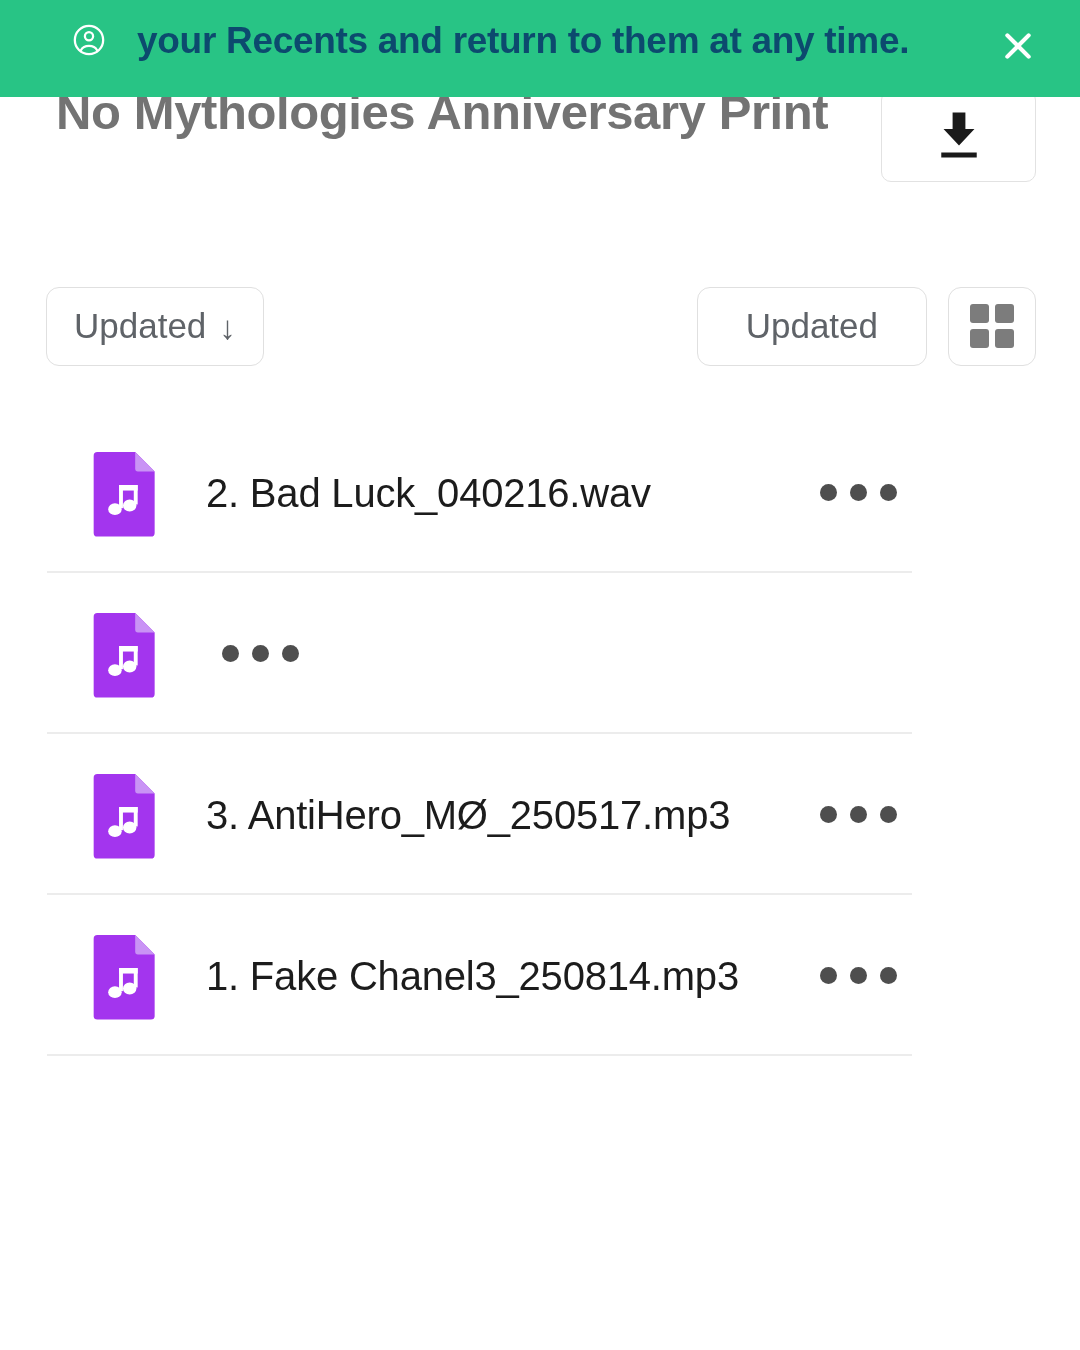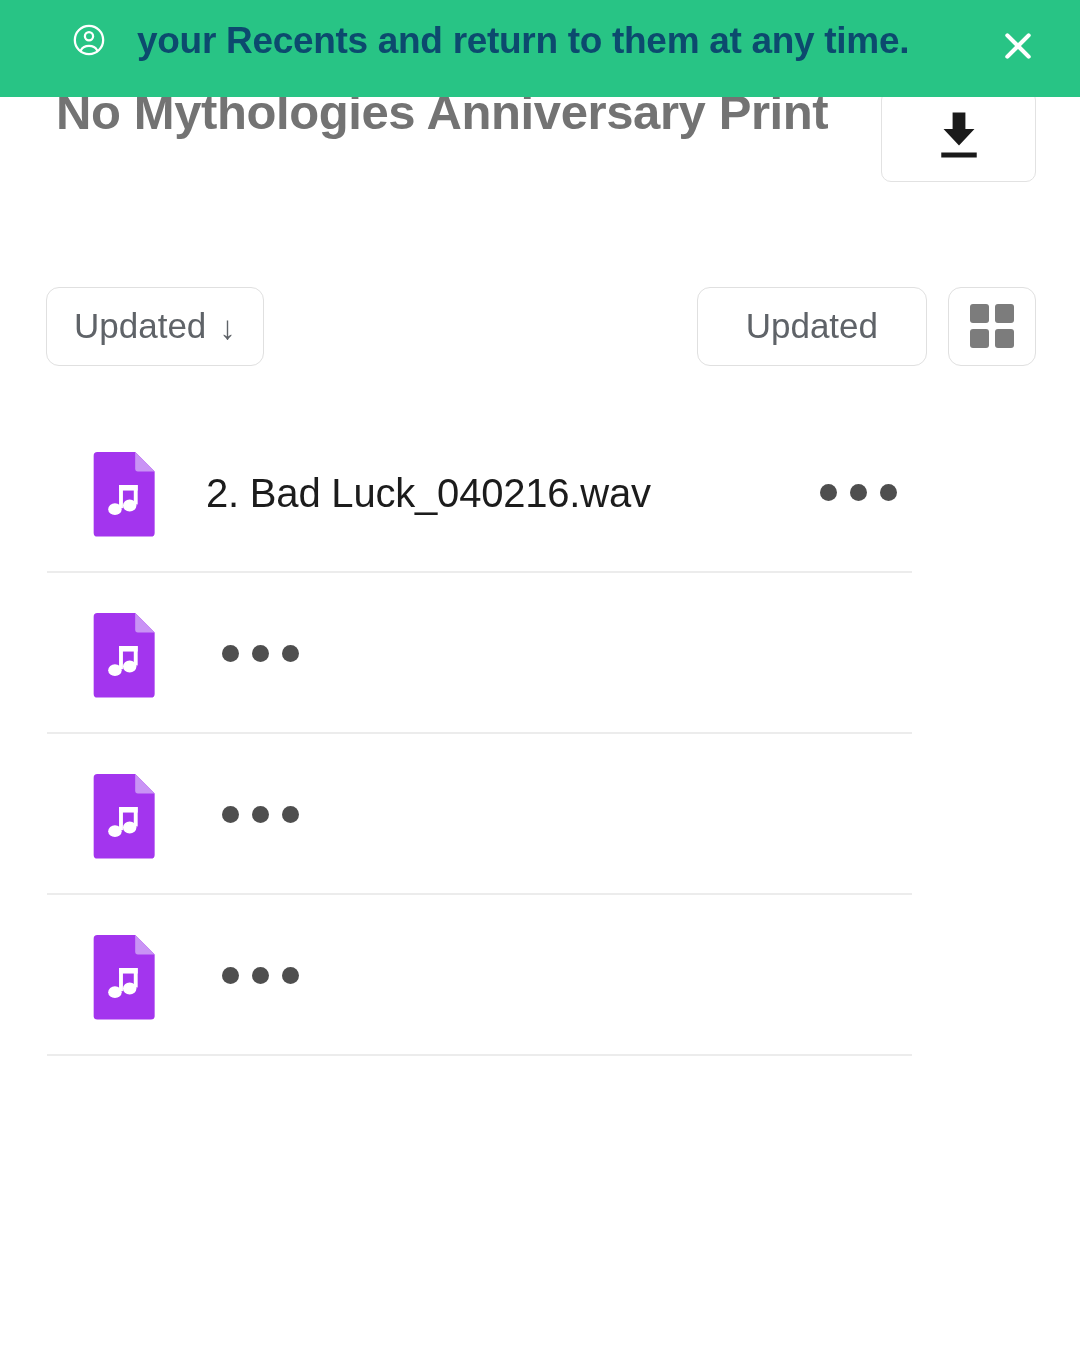--- a/index.html
+++ b/index.html
@@ -314,39 +314,41 @@
         <svg width="70" height="88" viewBox="0 0 34 43">
           <path d="M3 1.5 h18.5 L31 11 v30 a1.8 1.8 0 0 1 -1.8 1.8 H3 A1.8 1.8 0 0 1 1.2 41 V3.3 A1.8 1.8 0 0 1 3 1.5 z" fill="#a335ee"></path>
           <path d="M21.5 1.5 L31 11 h-8.2 a1.3 1.3 0 0 1 -1.3 -1.3 z" fill="#c993f5"></path>
           <path d="M13.6 17.6 h9.1 v2.7 h-9.1 z" fill="#ffffff"></path>
           <path d="M13.6 17.6 h1.9 v11.3 h-1.9 z" fill="#ffffff"></path>
           <path d="M20.8 17.6 h1.9 v9.5 h-1.9 z" fill="#ffffff"></path>
           <ellipse cx="11.6" cy="29.4" rx="3.3" ry="2.9" fill="#ffffff"></ellipse>
           <ellipse cx="18.8" cy="27.6" rx="3.3" ry="2.9" fill="#ffffff"></ellipse>
         </svg>
       </span>
+      <span class="file-name">3. AntiHero_MØ_250517.mp3</span>
       <span class="more-btn">
         <i></i>
         <i></i>
         <i></i>
       </span>
     </div>
 
     <div class="file-row">
       <span class="file-icon">
         <svg width="70" height="88" viewBox="0 0 34 43">
           <path d="M3 1.5 h18.5 L31 11 v30 a1.8 1.8 0 0 1 -1.8 1.8 H3 A1.8 1.8 0 0 1 1.2 41 V3.3 A1.8 1.8 0 0 1 3 1.5 z" fill="#a335ee"></path>
           <path d="M21.5 1.5 L31 11 h-8.2 a1.3 1.3 0 0 1 -1.3 -1.3 z" fill="#c993f5"></path>
           <path d="M13.6 17.6 h9.1 v2.7 h-9.1 z" fill="#ffffff"></path>
           <path d="M13.6 17.6 h1.9 v11.3 h-1.9 z" fill="#ffffff"></path>
           <path d="M20.8 17.6 h1.9 v9.5 h-1.9 z" fill="#ffffff"></path>
           <ellipse cx="11.6" cy="29.4" rx="3.3" ry="2.9" fill="#ffffff"></ellipse>
           <ellipse cx="18.8" cy="27.6" rx="3.3" ry="2.9" fill="#ffffff"></ellipse>
         </svg>
       </span>
+      <span class="file-name">1. Fake Chanel3_250814.mp3</span>
       <span class="more-btn">
         <i></i>
         <i></i>
         <i></i>
       </span>
     </div>
 
   </div>
 
   <div class="banner">

